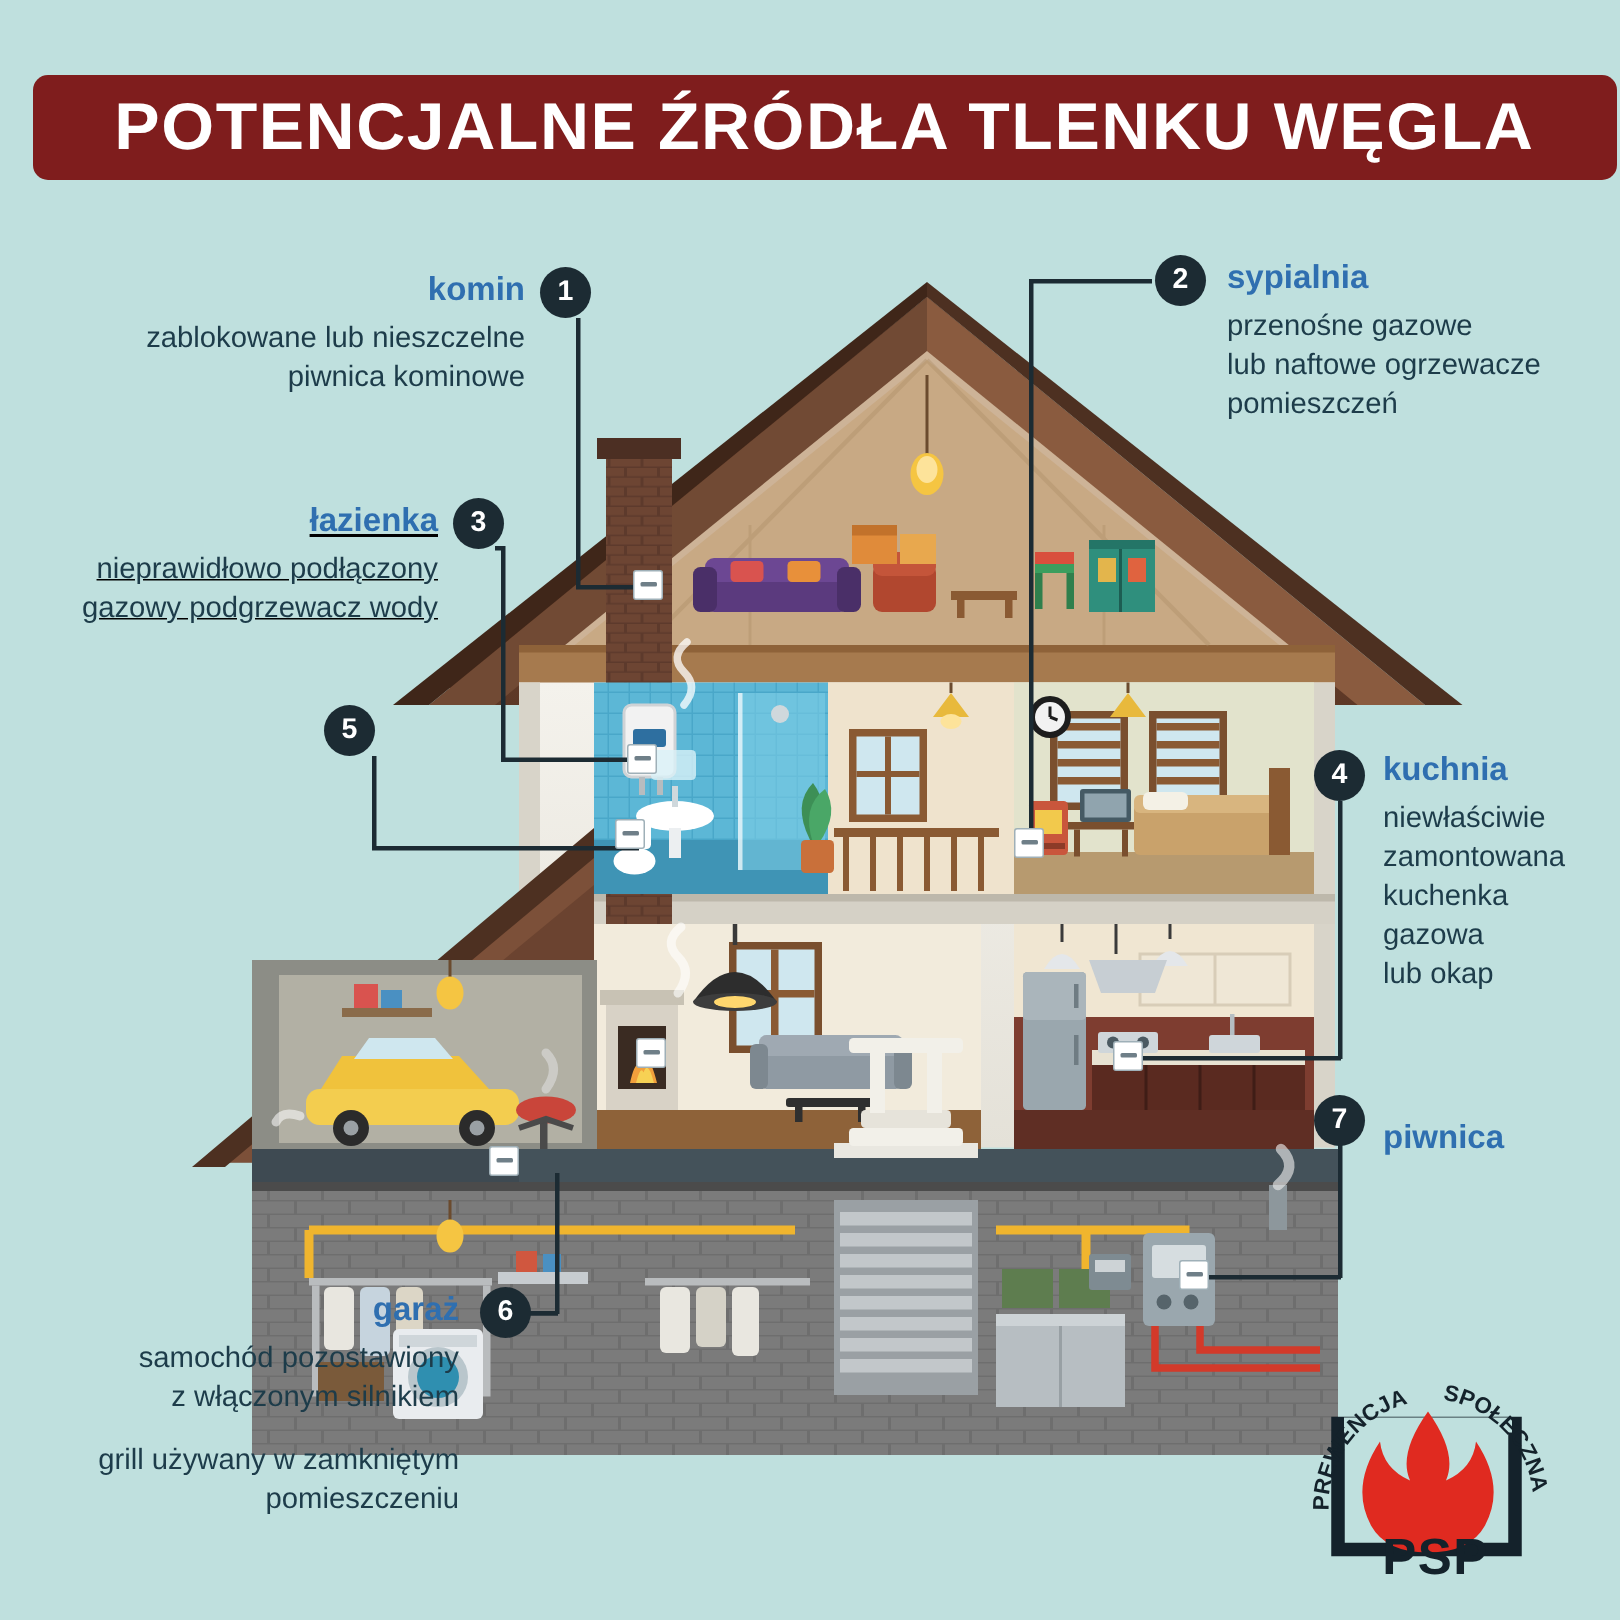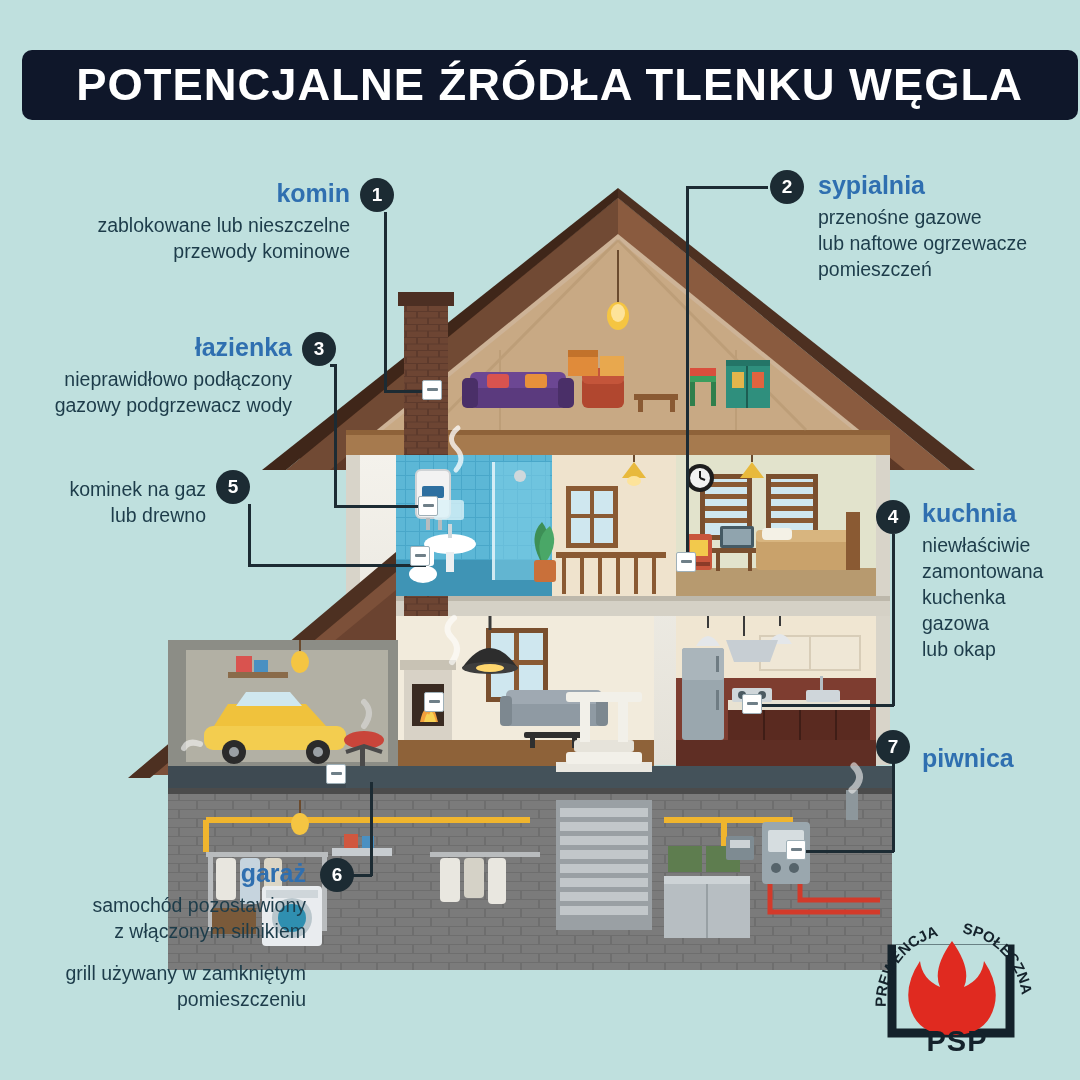--- a/index.html
+++ b/index.html
@@ -13,40 +13,40 @@
     position: relative;
     width: 1080px; height: 1080px;
     background: #bfe0de;
   }
 
   
   .title-bar {
     position: absolute;
     left: 22px; top: 50px;
     width: 1056px; height: 70px;
-    background: #0f172a;
+    background: #7f1d1d;
     border-radius: 10px;
     display: flex; align-items: center; justify-content: center;
   }
   .title-bar .title-text {
     color: #ffffff;
     font-weight: bold;
     font-size: 44px;
     letter-spacing: 1px;
     font-family: "Liberation Sans", sans-serif;
     transform: scaleX(1.03);
     white-space: nowrap;
   }
 
   
   .callout { position: absolute; }
   .callout .head {
     color: #2f6fb0;
     font-weight: bold;
-    font-size: 25px;
+    font-size: 22px;
     line-height: 30px;
   }
   .callout .body {
     color: #1d3c4a;
     font-size: 19.5px;
     line-height: 26px;
     margin-top: 4px;
     white-space: pre-line;
   }
   .callout.right-align { text-align: right; }
@@ -99,21 +99,21 @@
     position: absolute;
     left: 856px; top: 905px;
     width: 190px; height: 155px;
   }
   .logo-prewencja .psp-label {
     position: absolute;
     left: 12px; right: 0; bottom: 2px;
     text-align: center;
     color: #14222b;
     font-weight: bold;
-    font-size: 29px;
+    font-size: 34px;
     letter-spacing: 1px;
   }
 </style>
 </head>
 <body>
 
 <div id="stage">
 
   <svg id="house" viewBox="0 0 1080 1080" aria-hidden="true">
     <defs>
@@ -521,48 +521,46 @@
   <div class="detector" style="left:410px; top:546px;"></div>
   <div class="detector" style="left:676px; top:552px;"></div>
   <div class="detector" style="left:424px; top:692px;"></div>
   <div class="detector" style="left:742px; top:694px;"></div>
   <div class="detector" style="left:326px; top:764px;"></div>
   <div class="detector" style="left:786px; top:840px;"></div>
 
   <div class="callout right-align" style="left:20px; top:178px; width:330px;">
     <div class="head">komin</div>
     <div class="body">zablokowane lub nieszczelne
-przewody kominowe</div>
+piwnica kominowe</div>
   </div>
   <div class="badge" style="left:360px; top:178px;">
     <span>1</span>
   </div>
 
   <div class="badge" style="left:770px; top:170px;">
     <span>2</span>
   </div>
   <div class="callout left-align" style="left:818px; top:170px; width:250px;">
     <div class="head">sypialnia</div>
     <div class="body">przenośne gazowe
 lub naftowe ogrzewacze
 pomieszczeń</div>
   </div>
 
-  <div class="callout right-align" style="left:0px; top:332px; width:292px;">
+  <div class="callout right-align" style="left:0px; top:332px; width:292px;text-decoration:underline;">
     <div class="head">łazienka</div>
     <div class="body">nieprawidłowo podłączony
 gazowy podgrzewacz wody</div>
   </div>
   <div class="badge" style="left:302px; top:332px;">
     <span>3</span>
   </div>
 
   <div class="callout right-align" style="left:20px; top:472px; width:186px;">
-    <div class="body">kominek na gaz
-lub drewno</div>
   </div>
   <div class="badge" style="left:216px; top:470px;">
     <span>5</span>
   </div>
 
   <div class="badge" style="left:876px; top:500px;">
     <span>4</span>
   </div>
   <div class="callout left-align" style="left:922px; top:498px; width:150px;">
     <div class="head">kuchnia</div>

